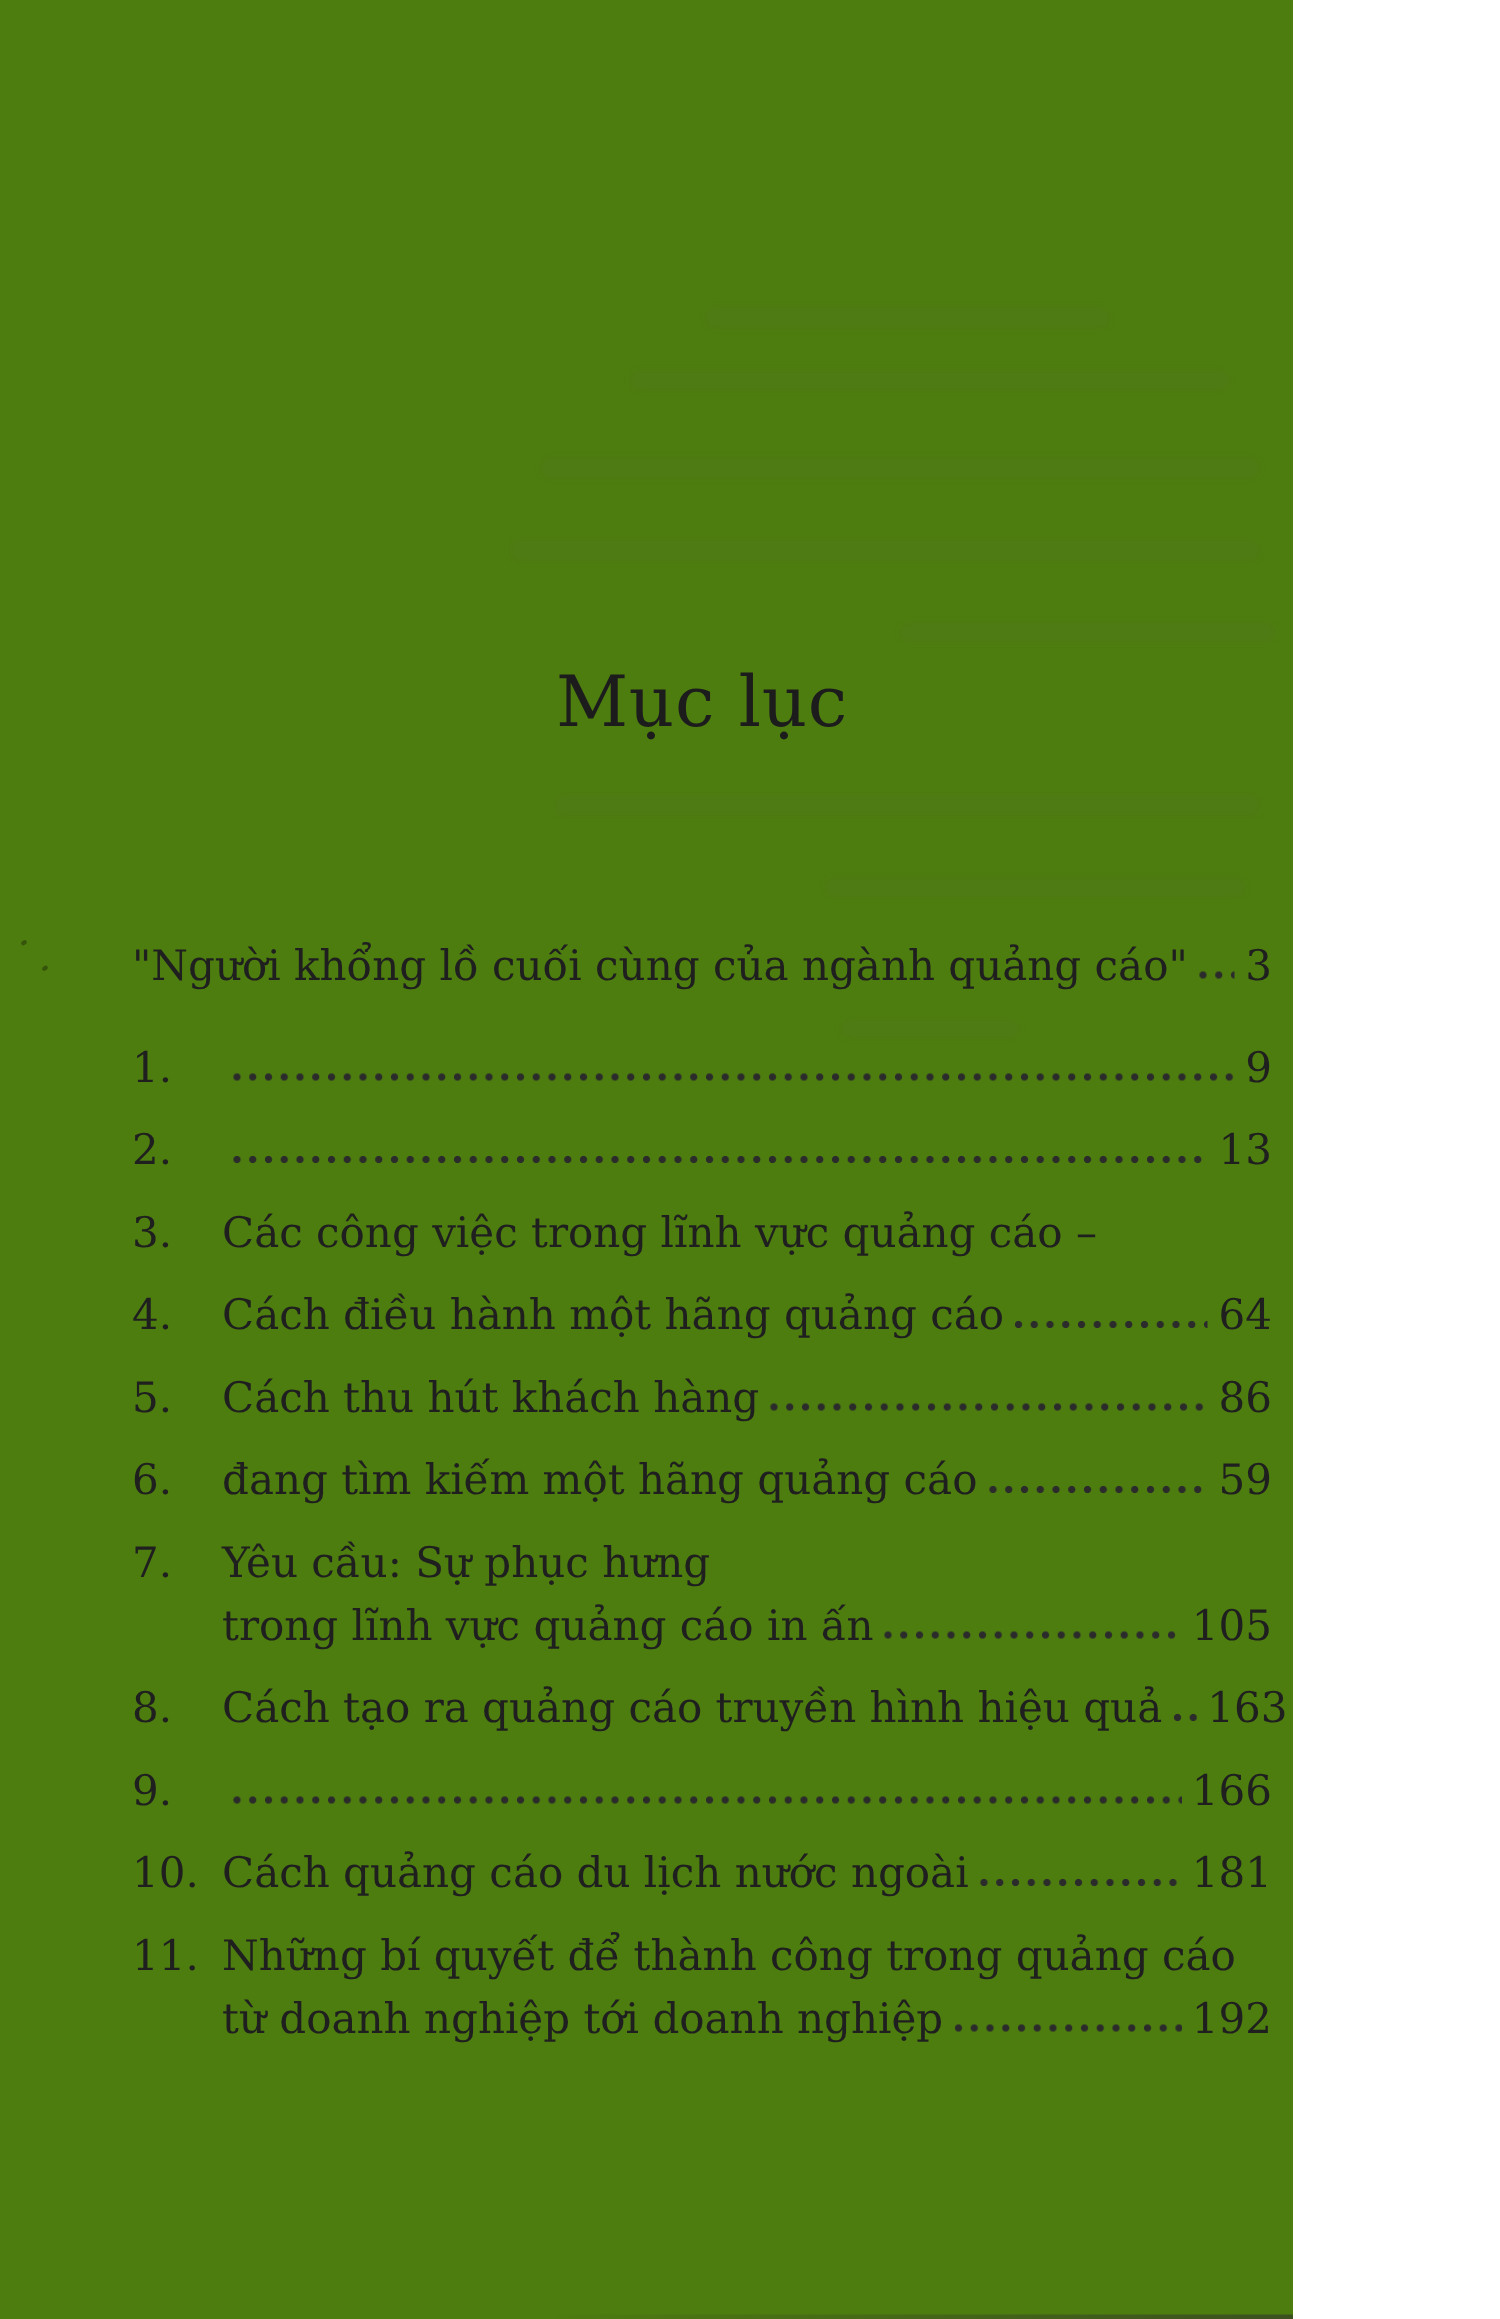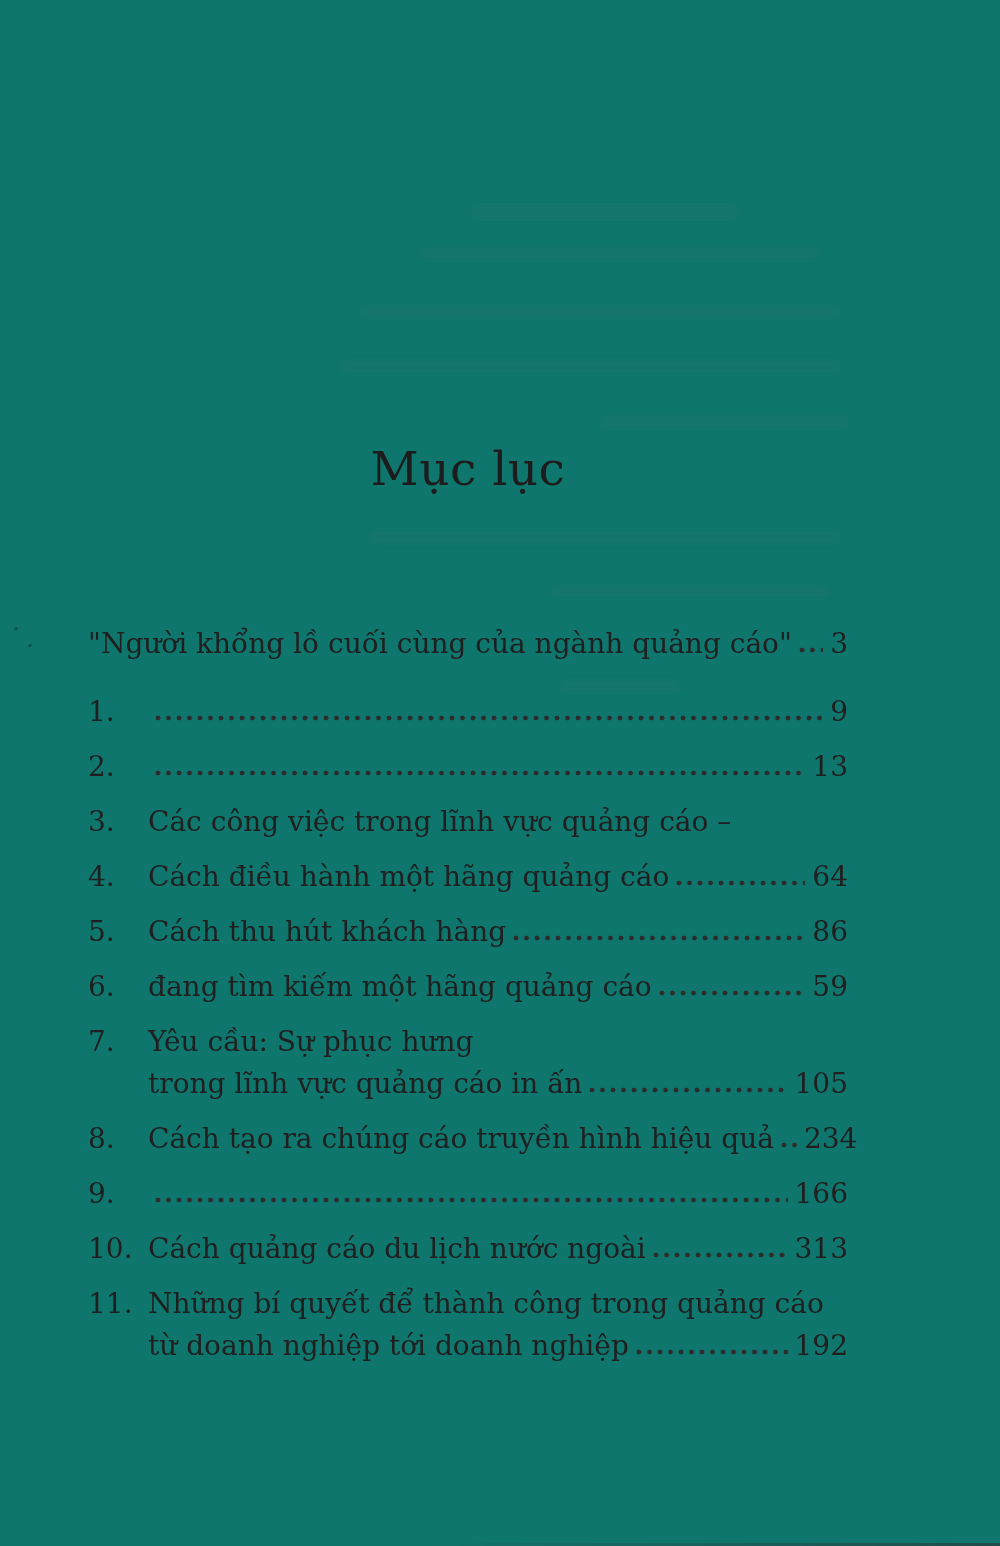--- a/index.html
+++ b/index.html
@@ -1,22 +1,22 @@
 <!DOCTYPE html>
 <html><head>
 <meta charset="utf-8">
 <style>
   html, body { margin: 0; padding: 0; }
   body { width: 1000px; }
 
   .page {
     position: relative;
-    width: 1000px;
+    width: 862px;
     height: 1546px;
-    background: #0f766e;
+    background: #4d7c0f;
     overflow: hidden;
     font-family: "DejaVu Serif", "Liberation Serif", serif;
     color: #1f1f1f;
   }
 
   
   .ghost {
     position: absolute;
     background: rgba(110, 110, 110, 0.055);
     filter: blur(2.5px);
@@ -193,44 +193,44 @@
           <span class="leader"></span>
           <span class="pg">105</span>
         </div>
       </div>
     </div>
 
     <div class="row">
       <span class="num">8.</span>
       <div class="entry-body">
         <div class="line">
-          <span class="txt">Cách tạo ra chúng cáo truyền hình hiệu quả</span>
-          <span class="leader"></span>
-          <span class="pg">234</span>
+          <span class="txt">Cách tạo ra quảng cáo truyền hình hiệu quả</span>
+          <span class="leader"></span>
+          <span class="pg">163</span>
         </div>
       </div>
     </div>
 
     <div class="row">
       <span class="num">9.</span>
       <div class="entry-body">
         <div class="line">
           <span class="leader"></span>
           <span class="pg">166</span>
         </div>
       </div>
     </div>
 
     <div class="row">
       <span class="num">10.</span>
       <div class="entry-body">
         <div class="line">
           <span class="txt">Cách quảng cáo du lịch nước ngoài</span>
           <span class="leader"></span>
-          <span class="pg">313</span>
+          <span class="pg">181</span>
         </div>
       </div>
     </div>
 
     <div class="row">
       <span class="num">11.</span>
       <div class="entry-body">
         <div class="line">
           <span class="txt">Những bí quyết để thành công trong quảng cáo</span>
         </div>

